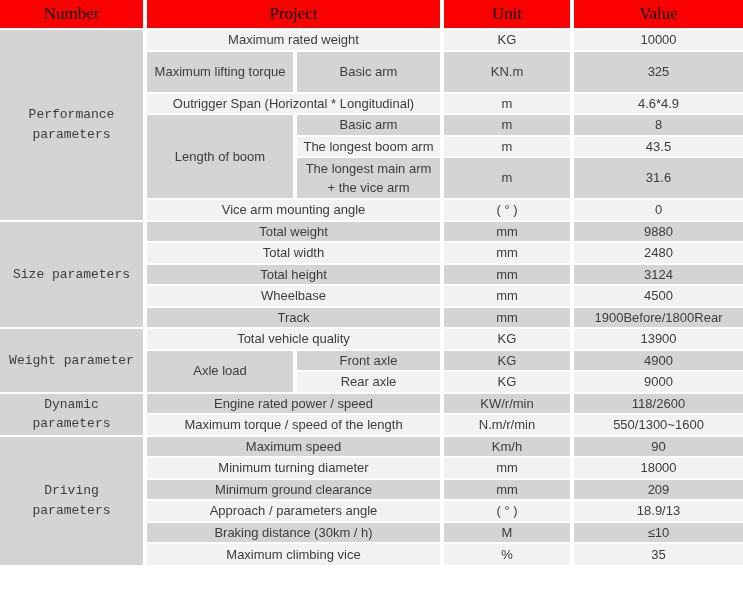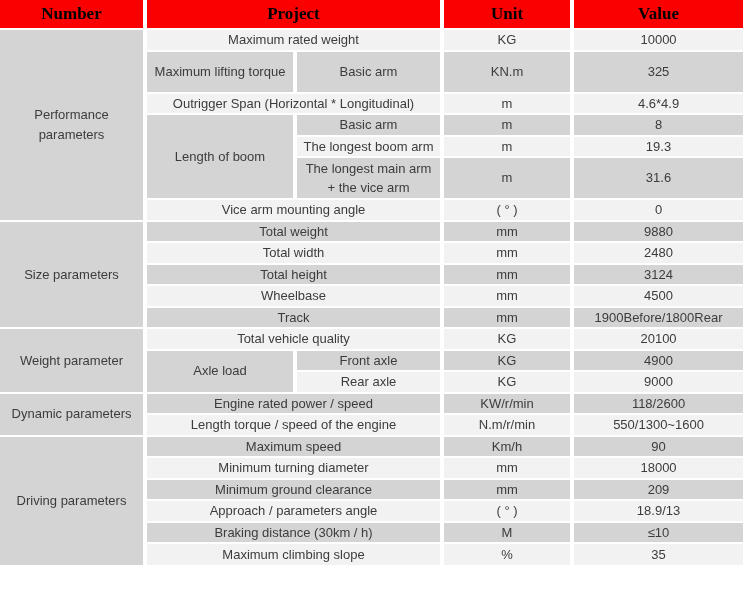--- a/index.html
+++ b/index.html
@@ -22,29 +22,29 @@
     vertical-align:middle;
     font-size:13px;
     color:var(--body-text);
     line-height:1.5;
     overflow:hidden;
   }
   th{
     background:var(--header-bg);
     color:var(--header-text);
     font-family:"Liberation Serif", serif;
-    font-weight:bold;
+    font-weight:normal;
     font-size:17px;
     height:30px;
   }
   td{height:21px;}
   tr.tall td{height:42px;}
   .col-value, .br0{border-right:none;}
   .bb0{border-bottom:none;}
-  .section{background:var(--row-dark);}
+  .section{background:var(--row-dark);font-family:Liberation Mono, monospace;}
   .group{background:var(--row-dark);}
   tr.r-light td{background:var(--row-light);}
   tr.r-dark td{background:var(--row-dark);}
   tr.r-light td.section, tr.r-dark td.section,
   tr.r-light td.group,  tr.r-dark td.group{background:var(--row-dark);}
 </style>
 </head>
 <body>
 
 <table>
@@ -83,21 +83,21 @@
     </tr>
     <tr class="r-dark">
       <td class="group" rowspan="3">Length of boom</td>
       <td>Basic arm</td>
       <td>m</td>
       <td class="col-value">8</td>
     </tr>
     <tr class="r-light">
       <td>The longest boom arm</td>
       <td>m</td>
-      <td class="col-value">19.3</td>
+      <td class="col-value">43.5</td>
     </tr>
     <tr class="r-dark tall">
       <td>The longest main arm + the vice arm</td>
       <td>m</td>
       <td class="col-value">31.6</td>
     </tr>
     <tr class="r-light">
       <td colspan="2">Vice arm mounting angle</td>
       <td>( ° )</td>
       <td class="col-value">0</td>
@@ -127,42 +127,42 @@
     <tr class="r-dark">
       <td colspan="2">Track</td>
       <td>mm</td>
       <td class="col-value">1900Before/1800Rear</td>
     </tr>
 
     <tr class="r-light">
       <td class="section" rowspan="3">Weight parameter</td>
       <td colspan="2">Total vehicle quality</td>
       <td>KG</td>
-      <td class="col-value">20100</td>
+      <td class="col-value">13900</td>
     </tr>
     <tr class="r-dark">
       <td class="group" rowspan="2">Axle load</td>
       <td>Front axle</td>
       <td>KG</td>
       <td class="col-value">4900</td>
     </tr>
     <tr class="r-light">
       <td>Rear axle</td>
       <td>KG</td>
       <td class="col-value">9000</td>
     </tr>
 
     <tr class="r-dark">
       <td class="section" rowspan="2">Dynamic parameters</td>
       <td colspan="2">Engine rated power / speed</td>
       <td>KW/r/min</td>
       <td class="col-value">118/2600</td>
     </tr>
     <tr class="r-light">
-      <td colspan="2">Length torque / speed of the engine</td>
+      <td colspan="2">Maximum torque / speed of the length</td>
       <td>N.m/r/min</td>
       <td class="col-value">550/1300~1600</td>
     </tr>
 
     <tr class="r-dark">
       <td class="section bb0" rowspan="6">Driving parameters</td>
       <td colspan="2">Maximum speed</td>
       <td>Km/h</td>
       <td class="col-value">90</td>
     </tr>
@@ -180,18 +180,18 @@
       <td colspan="2">Approach / parameters angle</td>
       <td>( ° )</td>
       <td class="col-value">18.9/13</td>
     </tr>
     <tr class="r-dark">
       <td colspan="2">Braking distance (30km / h)</td>
       <td>M</td>
       <td class="col-value">≤10</td>
     </tr>
     <tr class="r-light">
-      <td colspan="2" class="bb0">Maximum climbing slope</td>
+      <td colspan="2" class="bb0">Maximum climbing vice</td>
       <td class="bb0">%</td>
       <td class="col-value bb0">35</td>
     </tr>
   </tbody>
 </table>
 
 </body></html>

